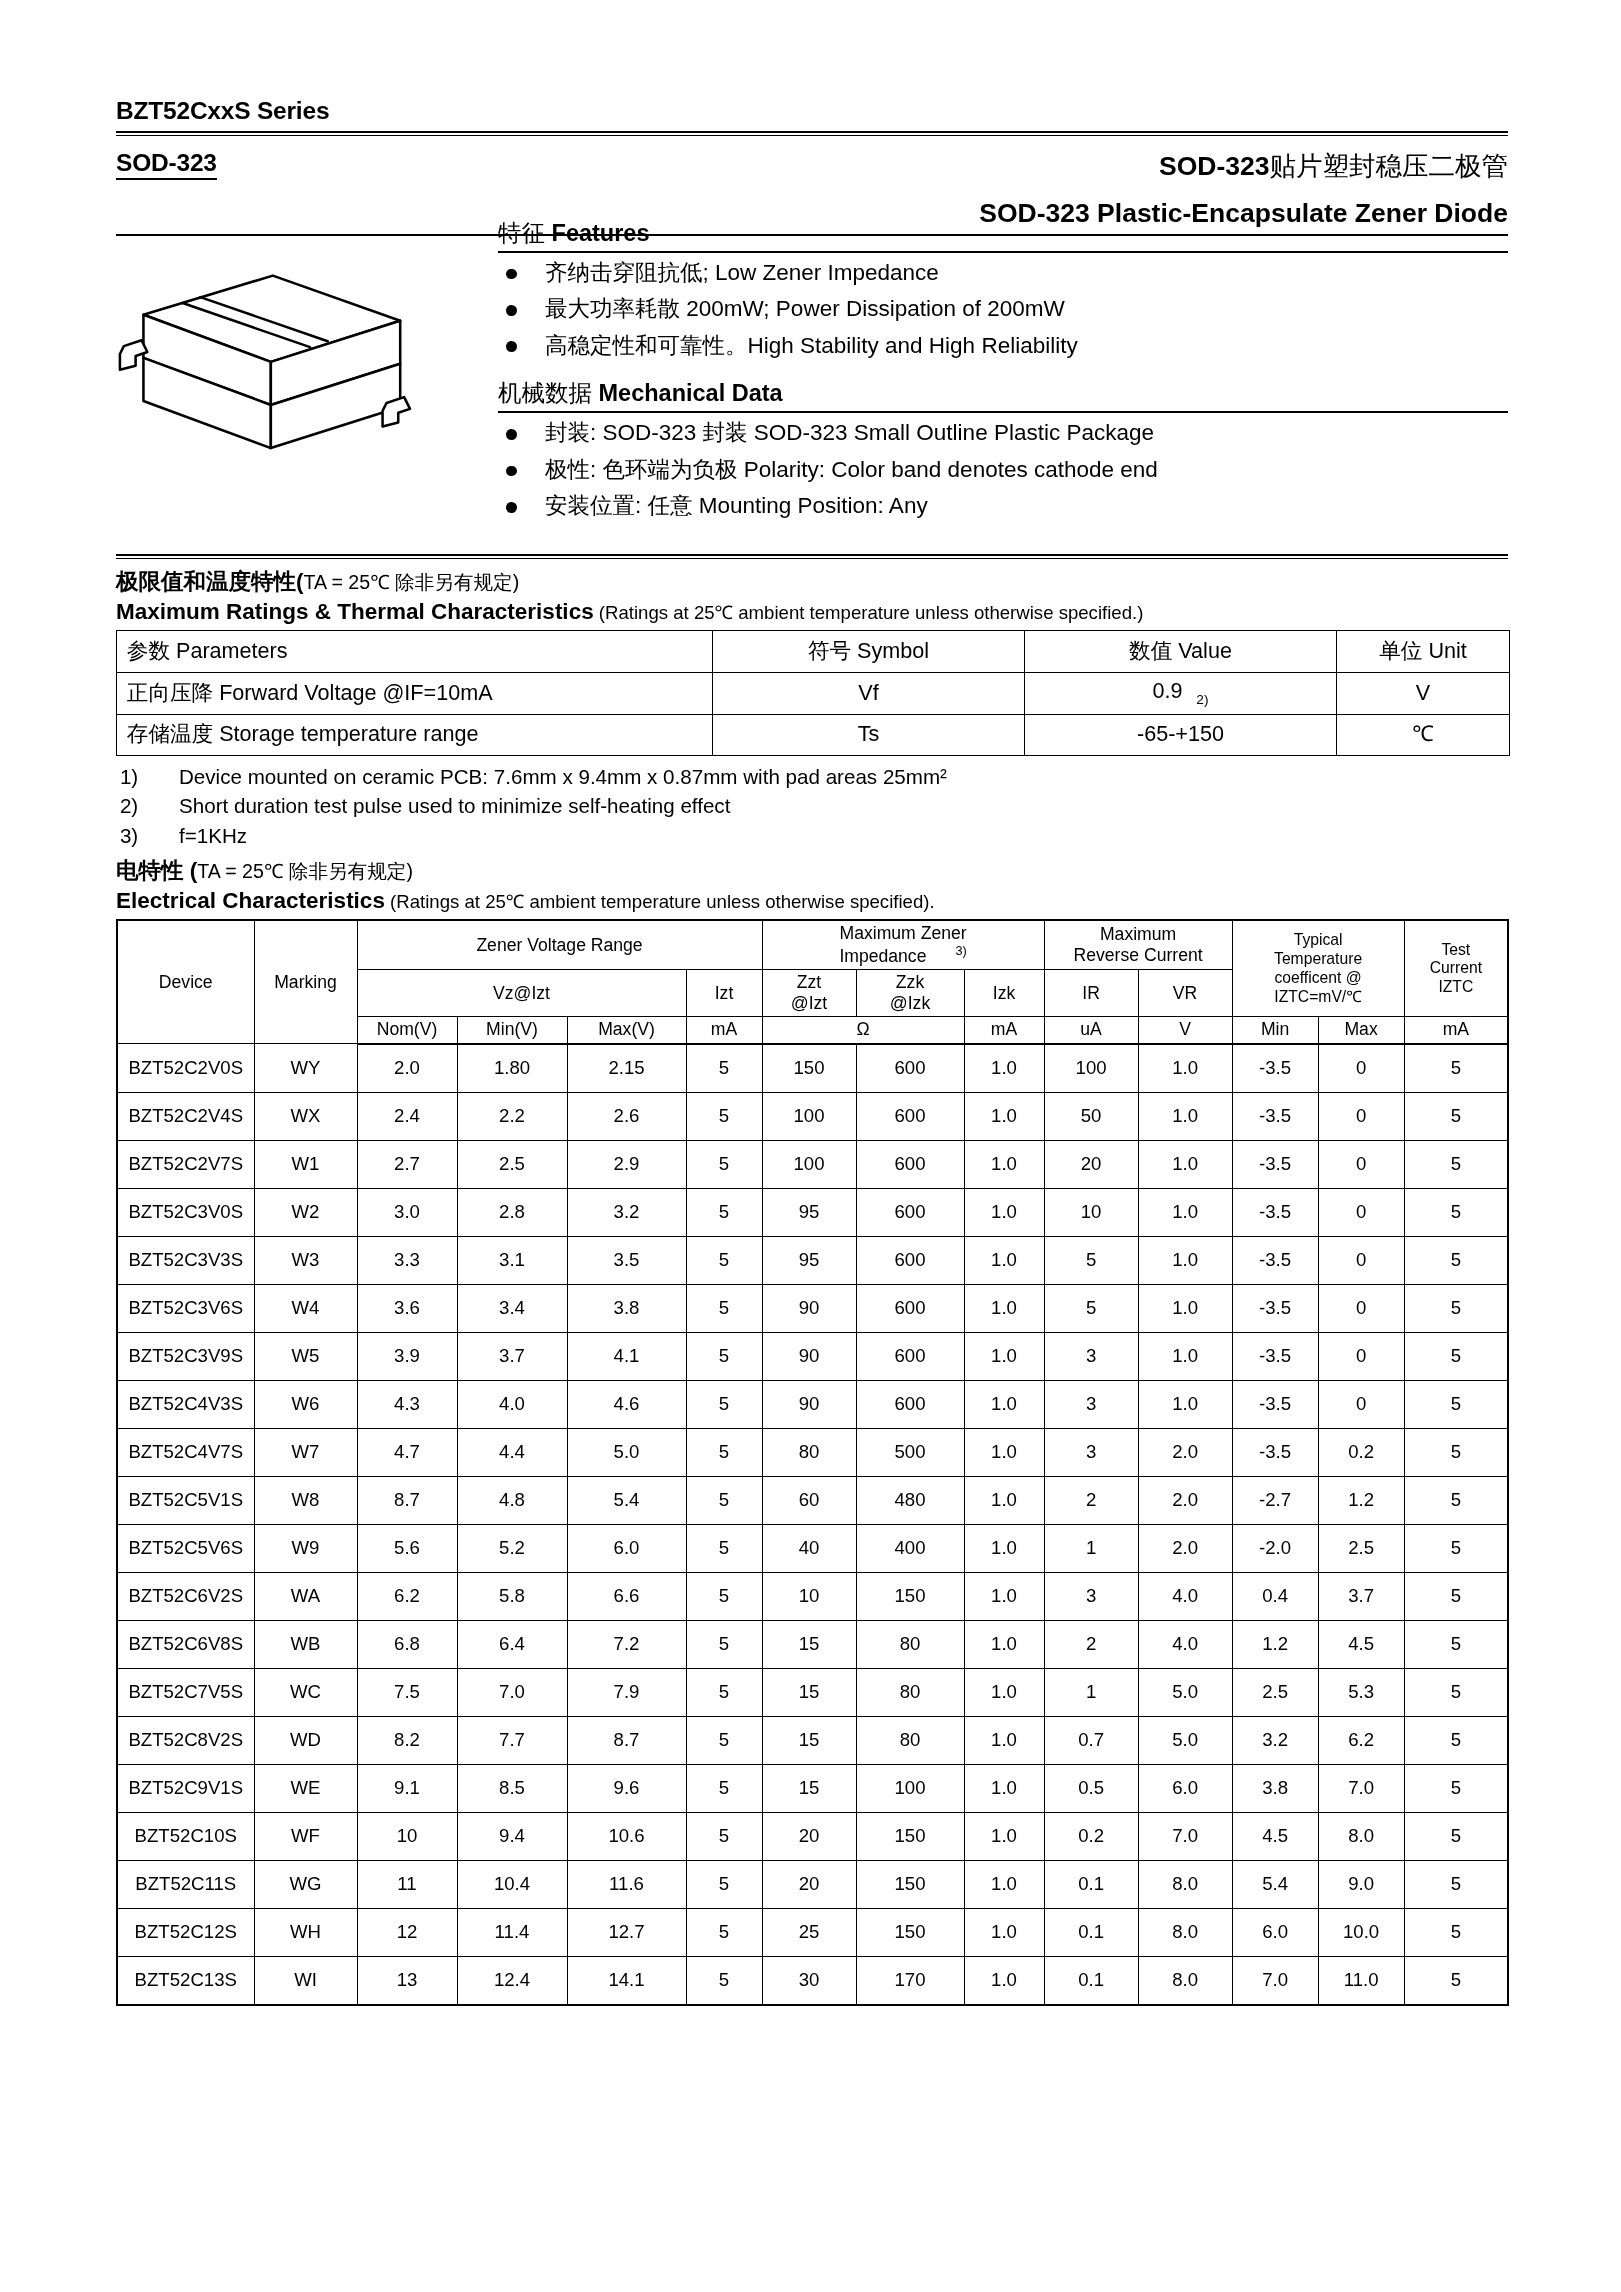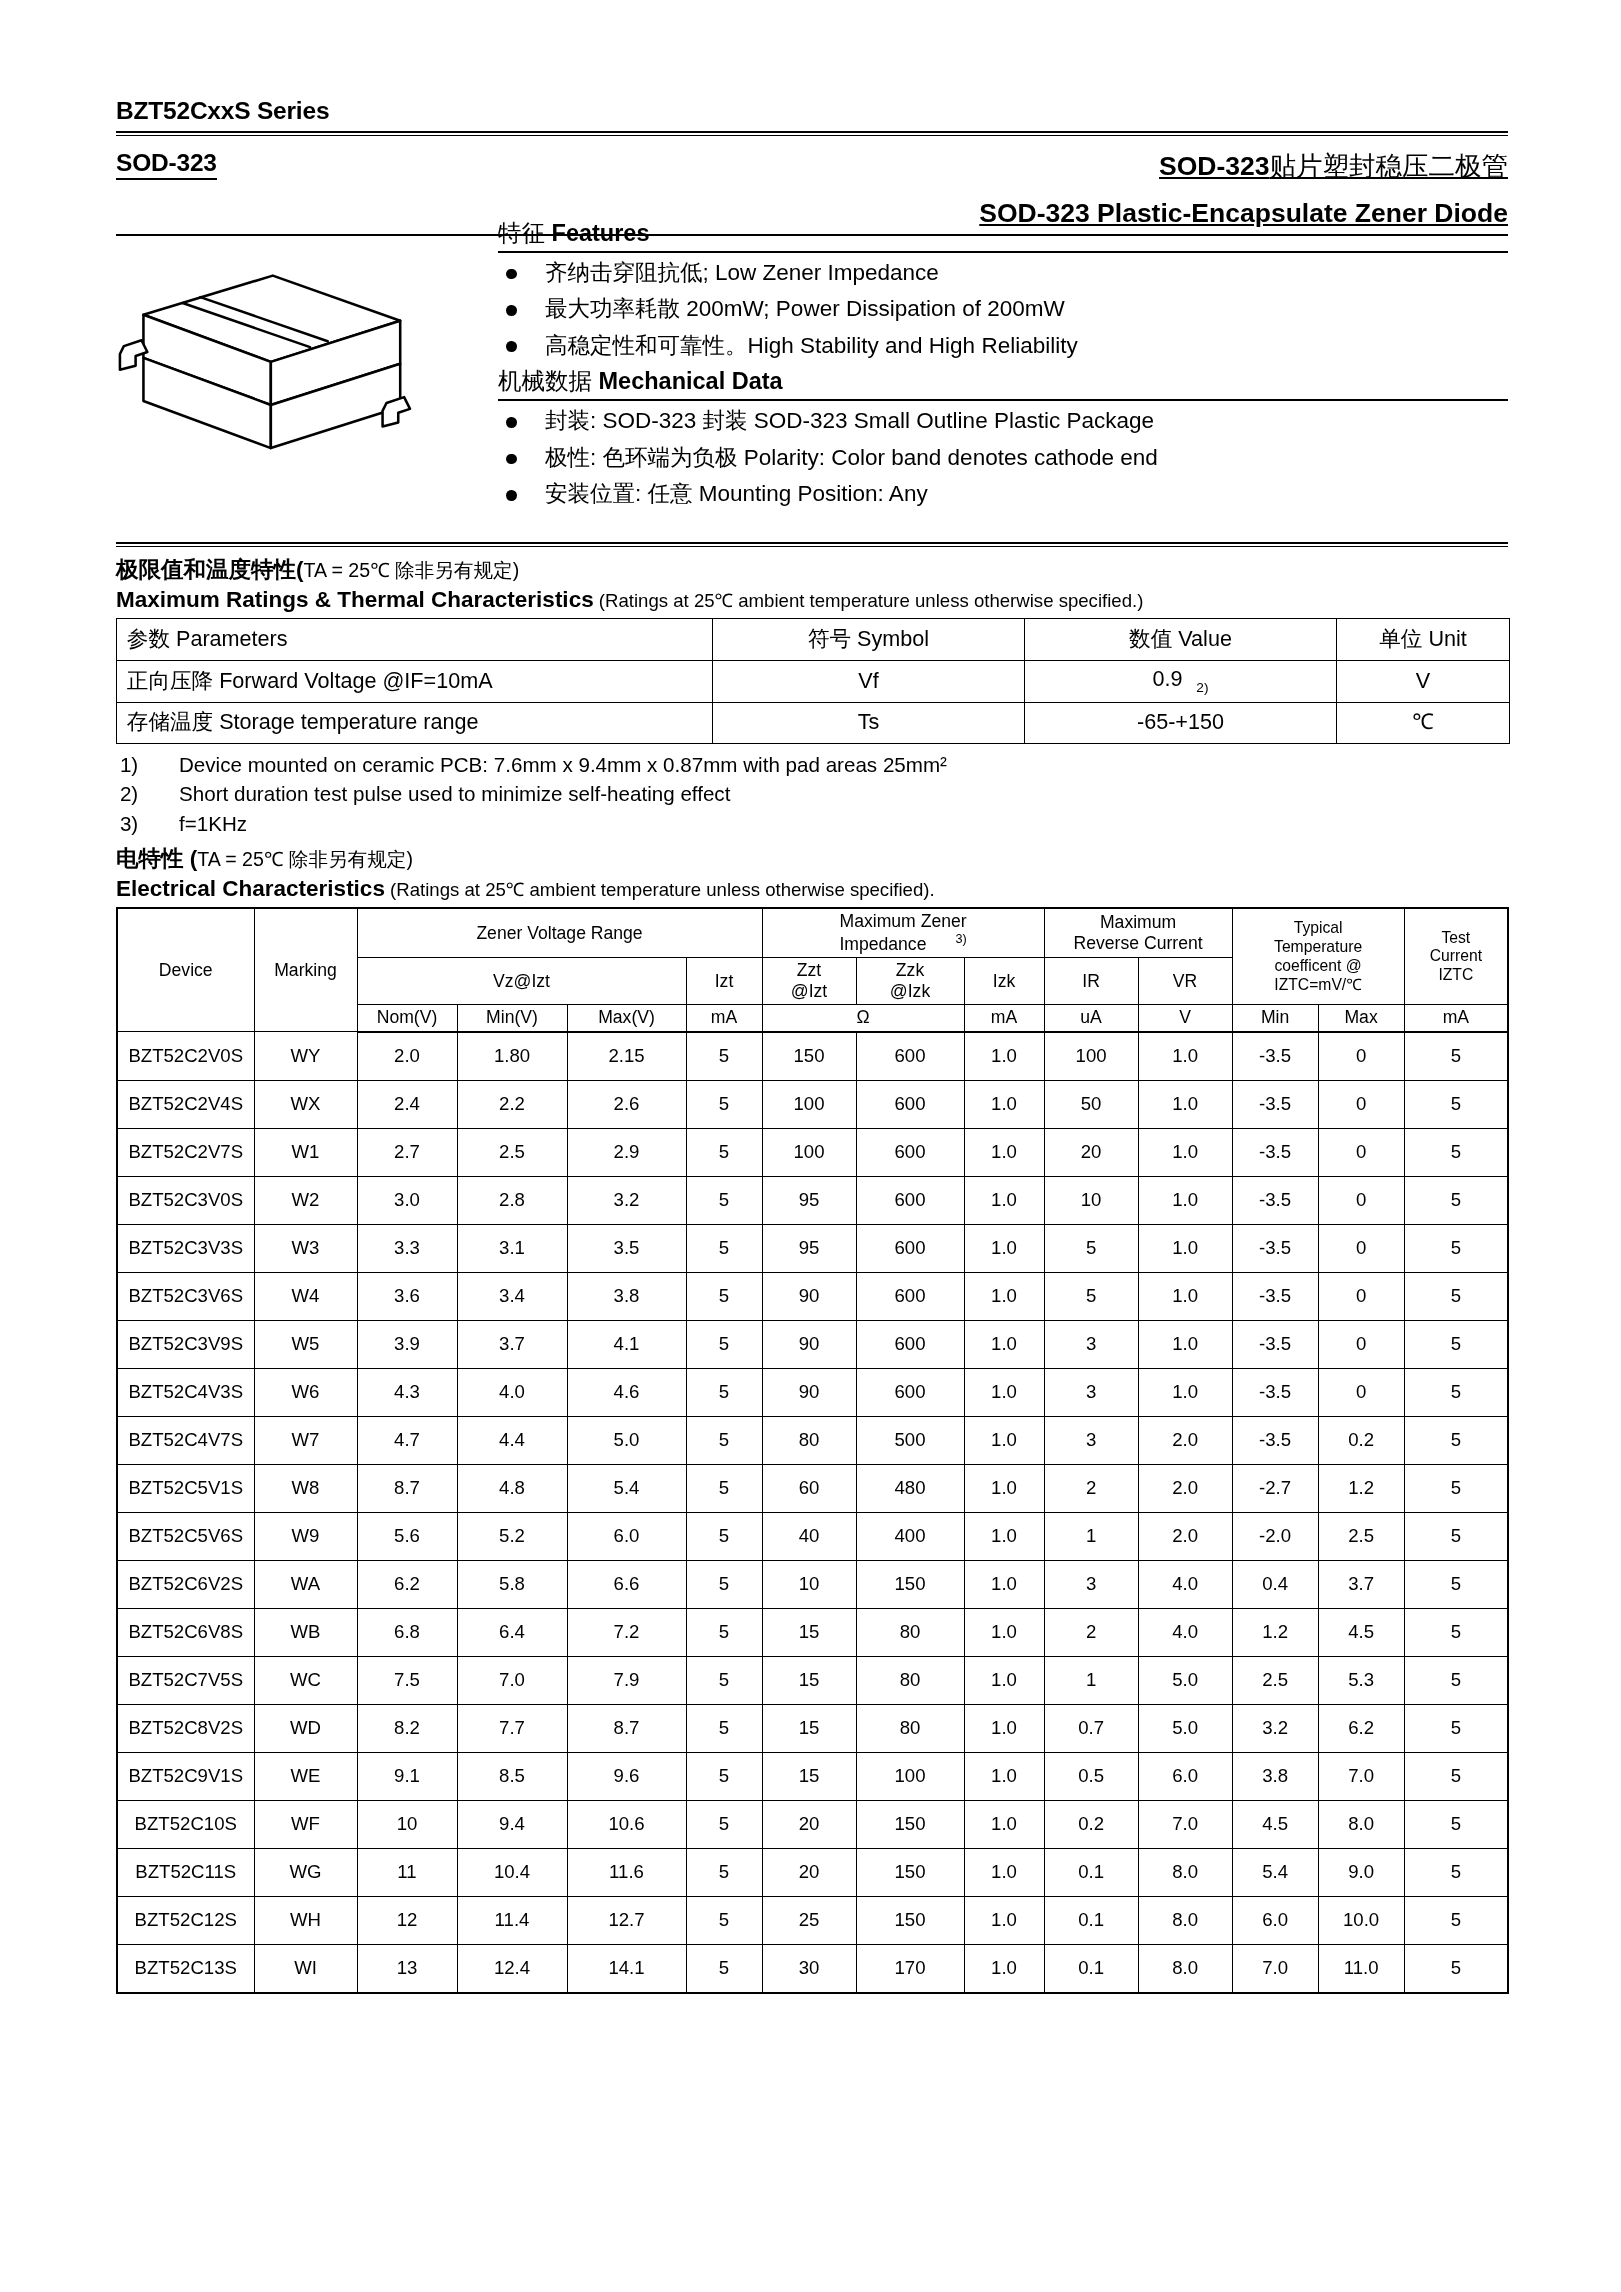--- a/index.html
+++ b/index.html
@@ -45,21 +45,20 @@
   .hr-thin {
     border: none;
     border-top: 2px solid #000;
     margin: 2px 0 0 0;
     height: 0;
   }
 
   .title-block {
     text-align: right;
     margin-top: 13.7px;
-    text-decoration: underline;
   }
   .title-cn {
     font-size: 26.5px;
     line-height: 1.25;
   }
   .title-cn b { font-weight: bold; }
   .title-en {
     font-size: 26.5px;
     font-weight: bold;
     line-height: 1.25;
@@ -265,21 +264,21 @@
           <span>特征</span>
           <b>Features</b>
         </div>
         <hr class="sec-rule">
         <ul class="bullets">
           <li><span class="dot"></span><span>齐纳击穿阻抗低; Low Zener Impedance</span></li>
           <li><span class="dot"></span><span>最大功率耗散 200mW; Power Dissipation of 200mW</span></li>
           <li><span class="dot"></span><span>高稳定性和可靠性。High Stability and High Reliability</span></li>
         </ul>
 
-        <div class="sec-head" style="margin-top:3px;">
+        <div class="sec-head" style="margin-top:15px;">
           <span>机械数据</span>
           <b>Mechanical Data</b>
         </div>
         <hr class="sec-rule">
         <ul class="bullets">
           <li><span class="dot"></span><span>封装: SOD-323 封装 SOD-323 Small Outline Plastic Package</span></li>
           <li><span class="dot"></span><span>极性: 色环端为负极 Polarity: Color band denotes cathode end</span></li>
           <li><span class="dot"></span><span>安装位置: 任意 Mounting Position: Any</span></li>
         </ul>
       </div>

